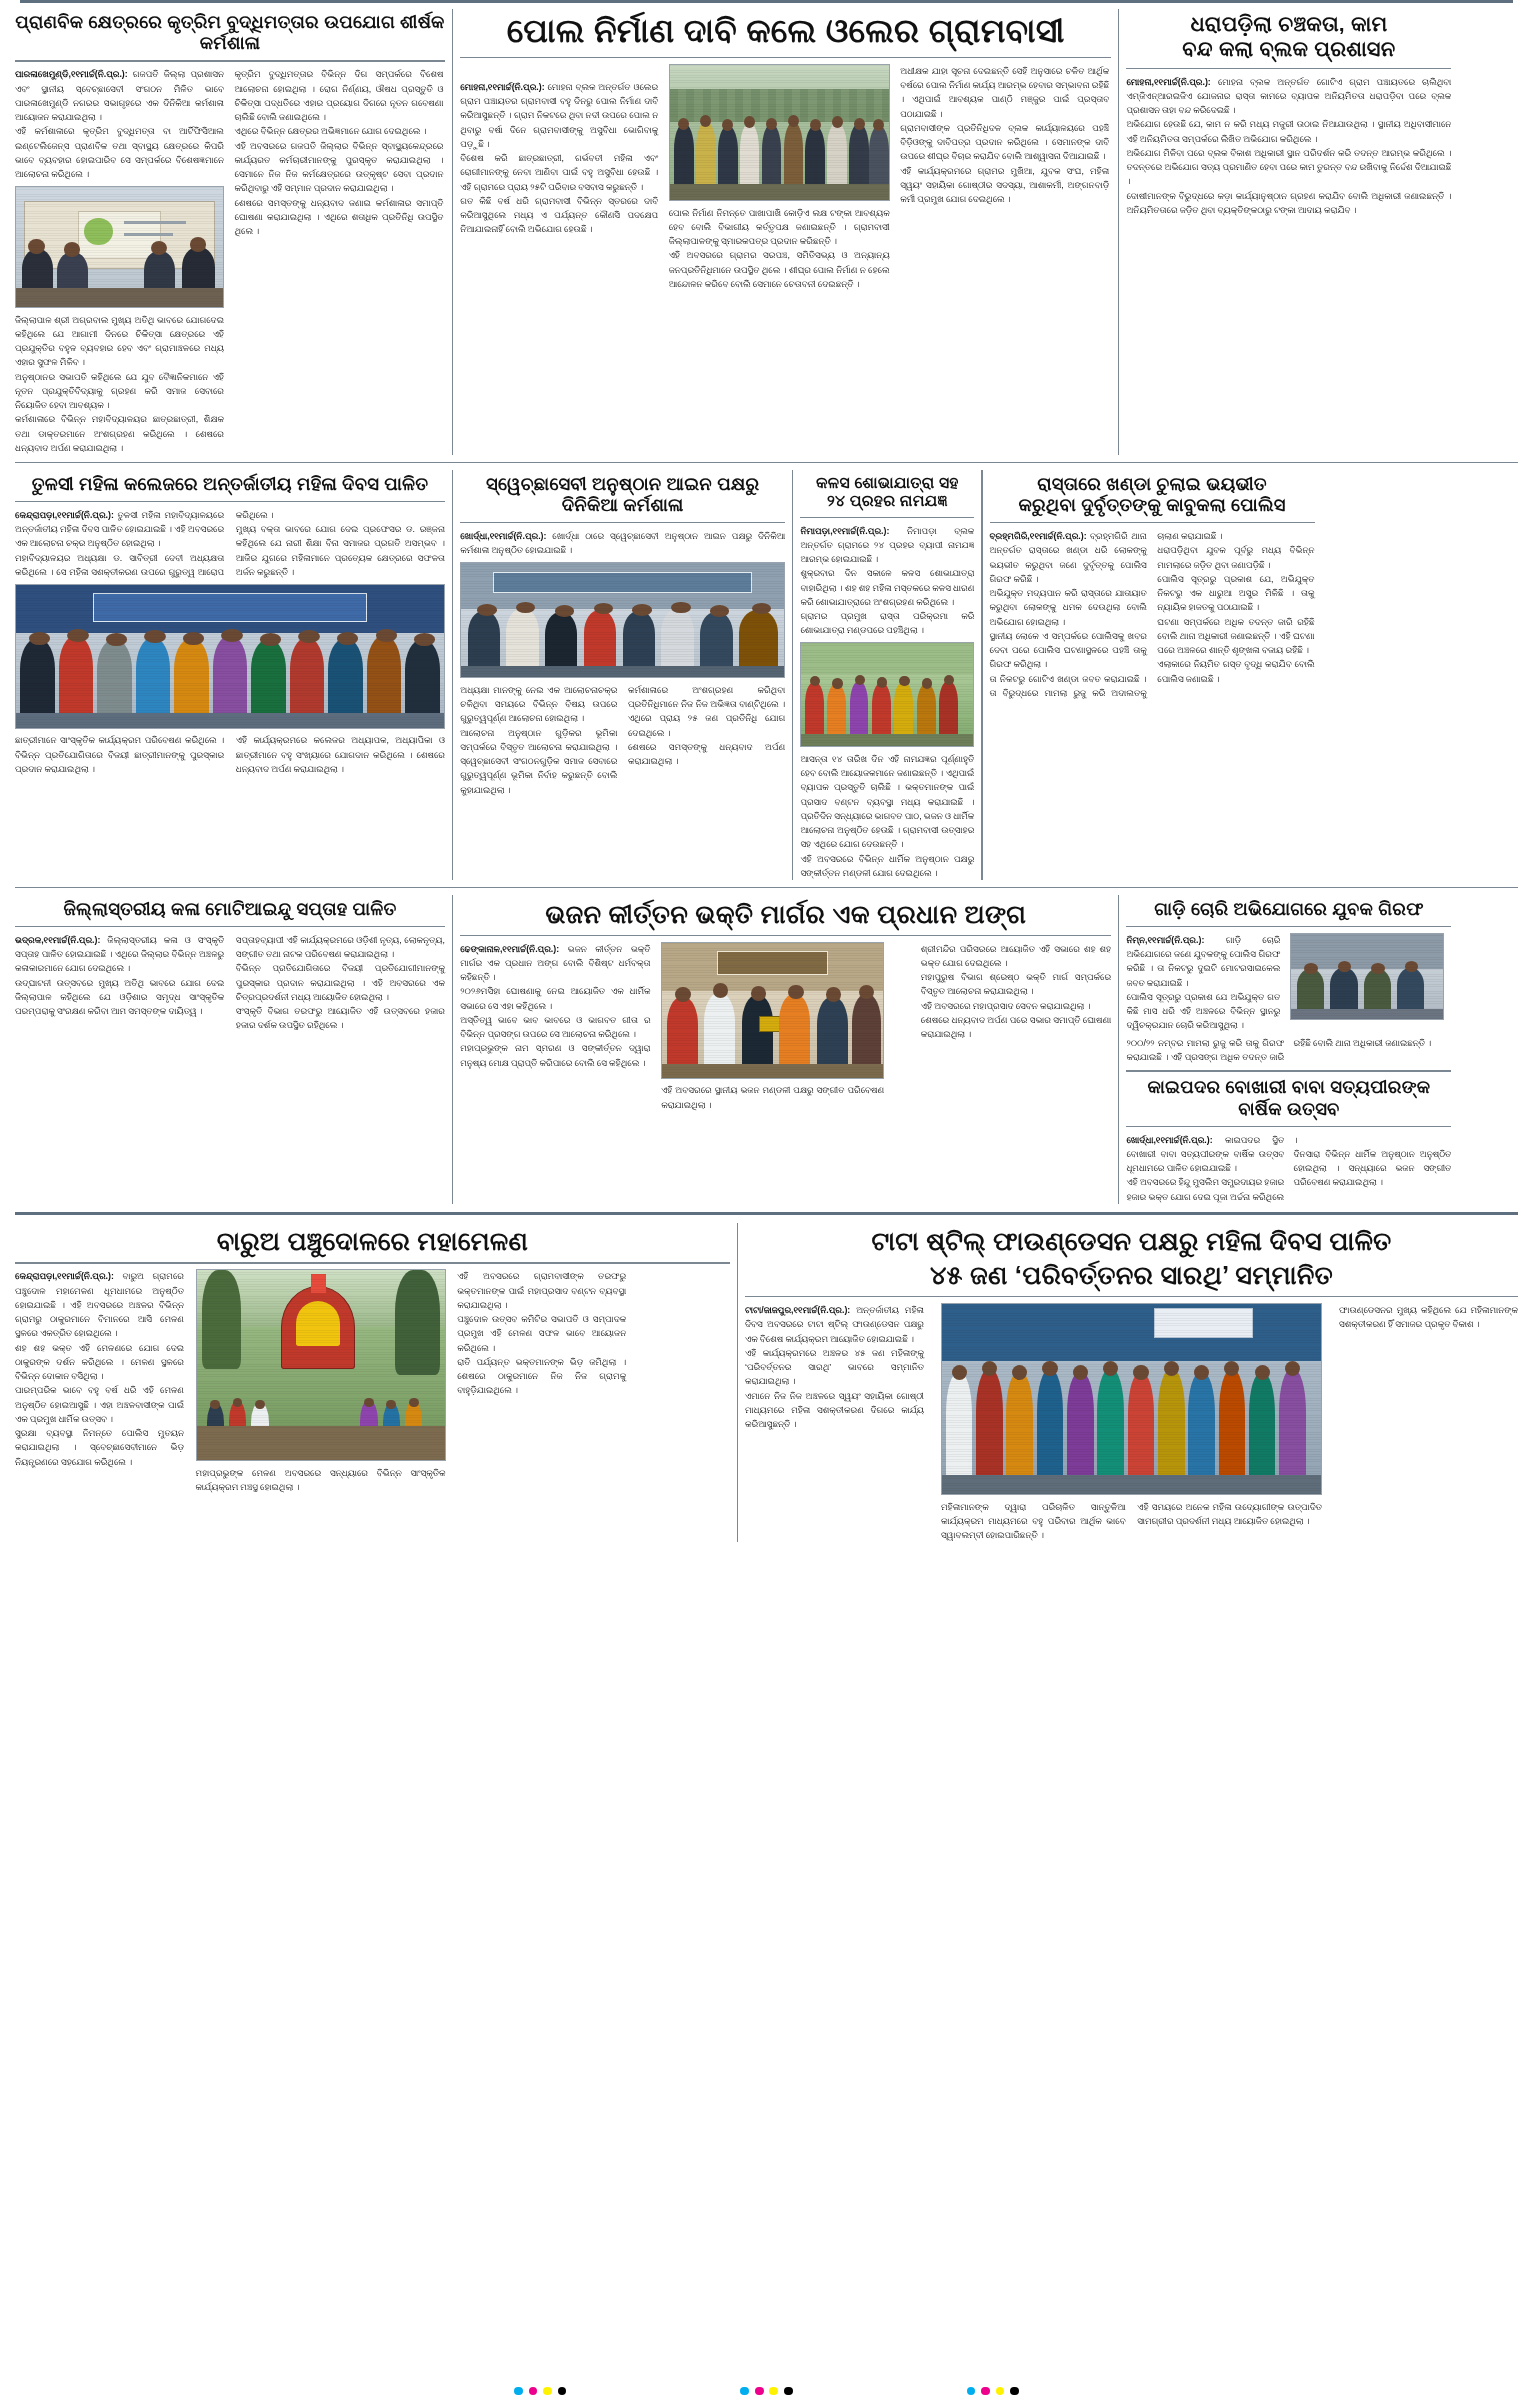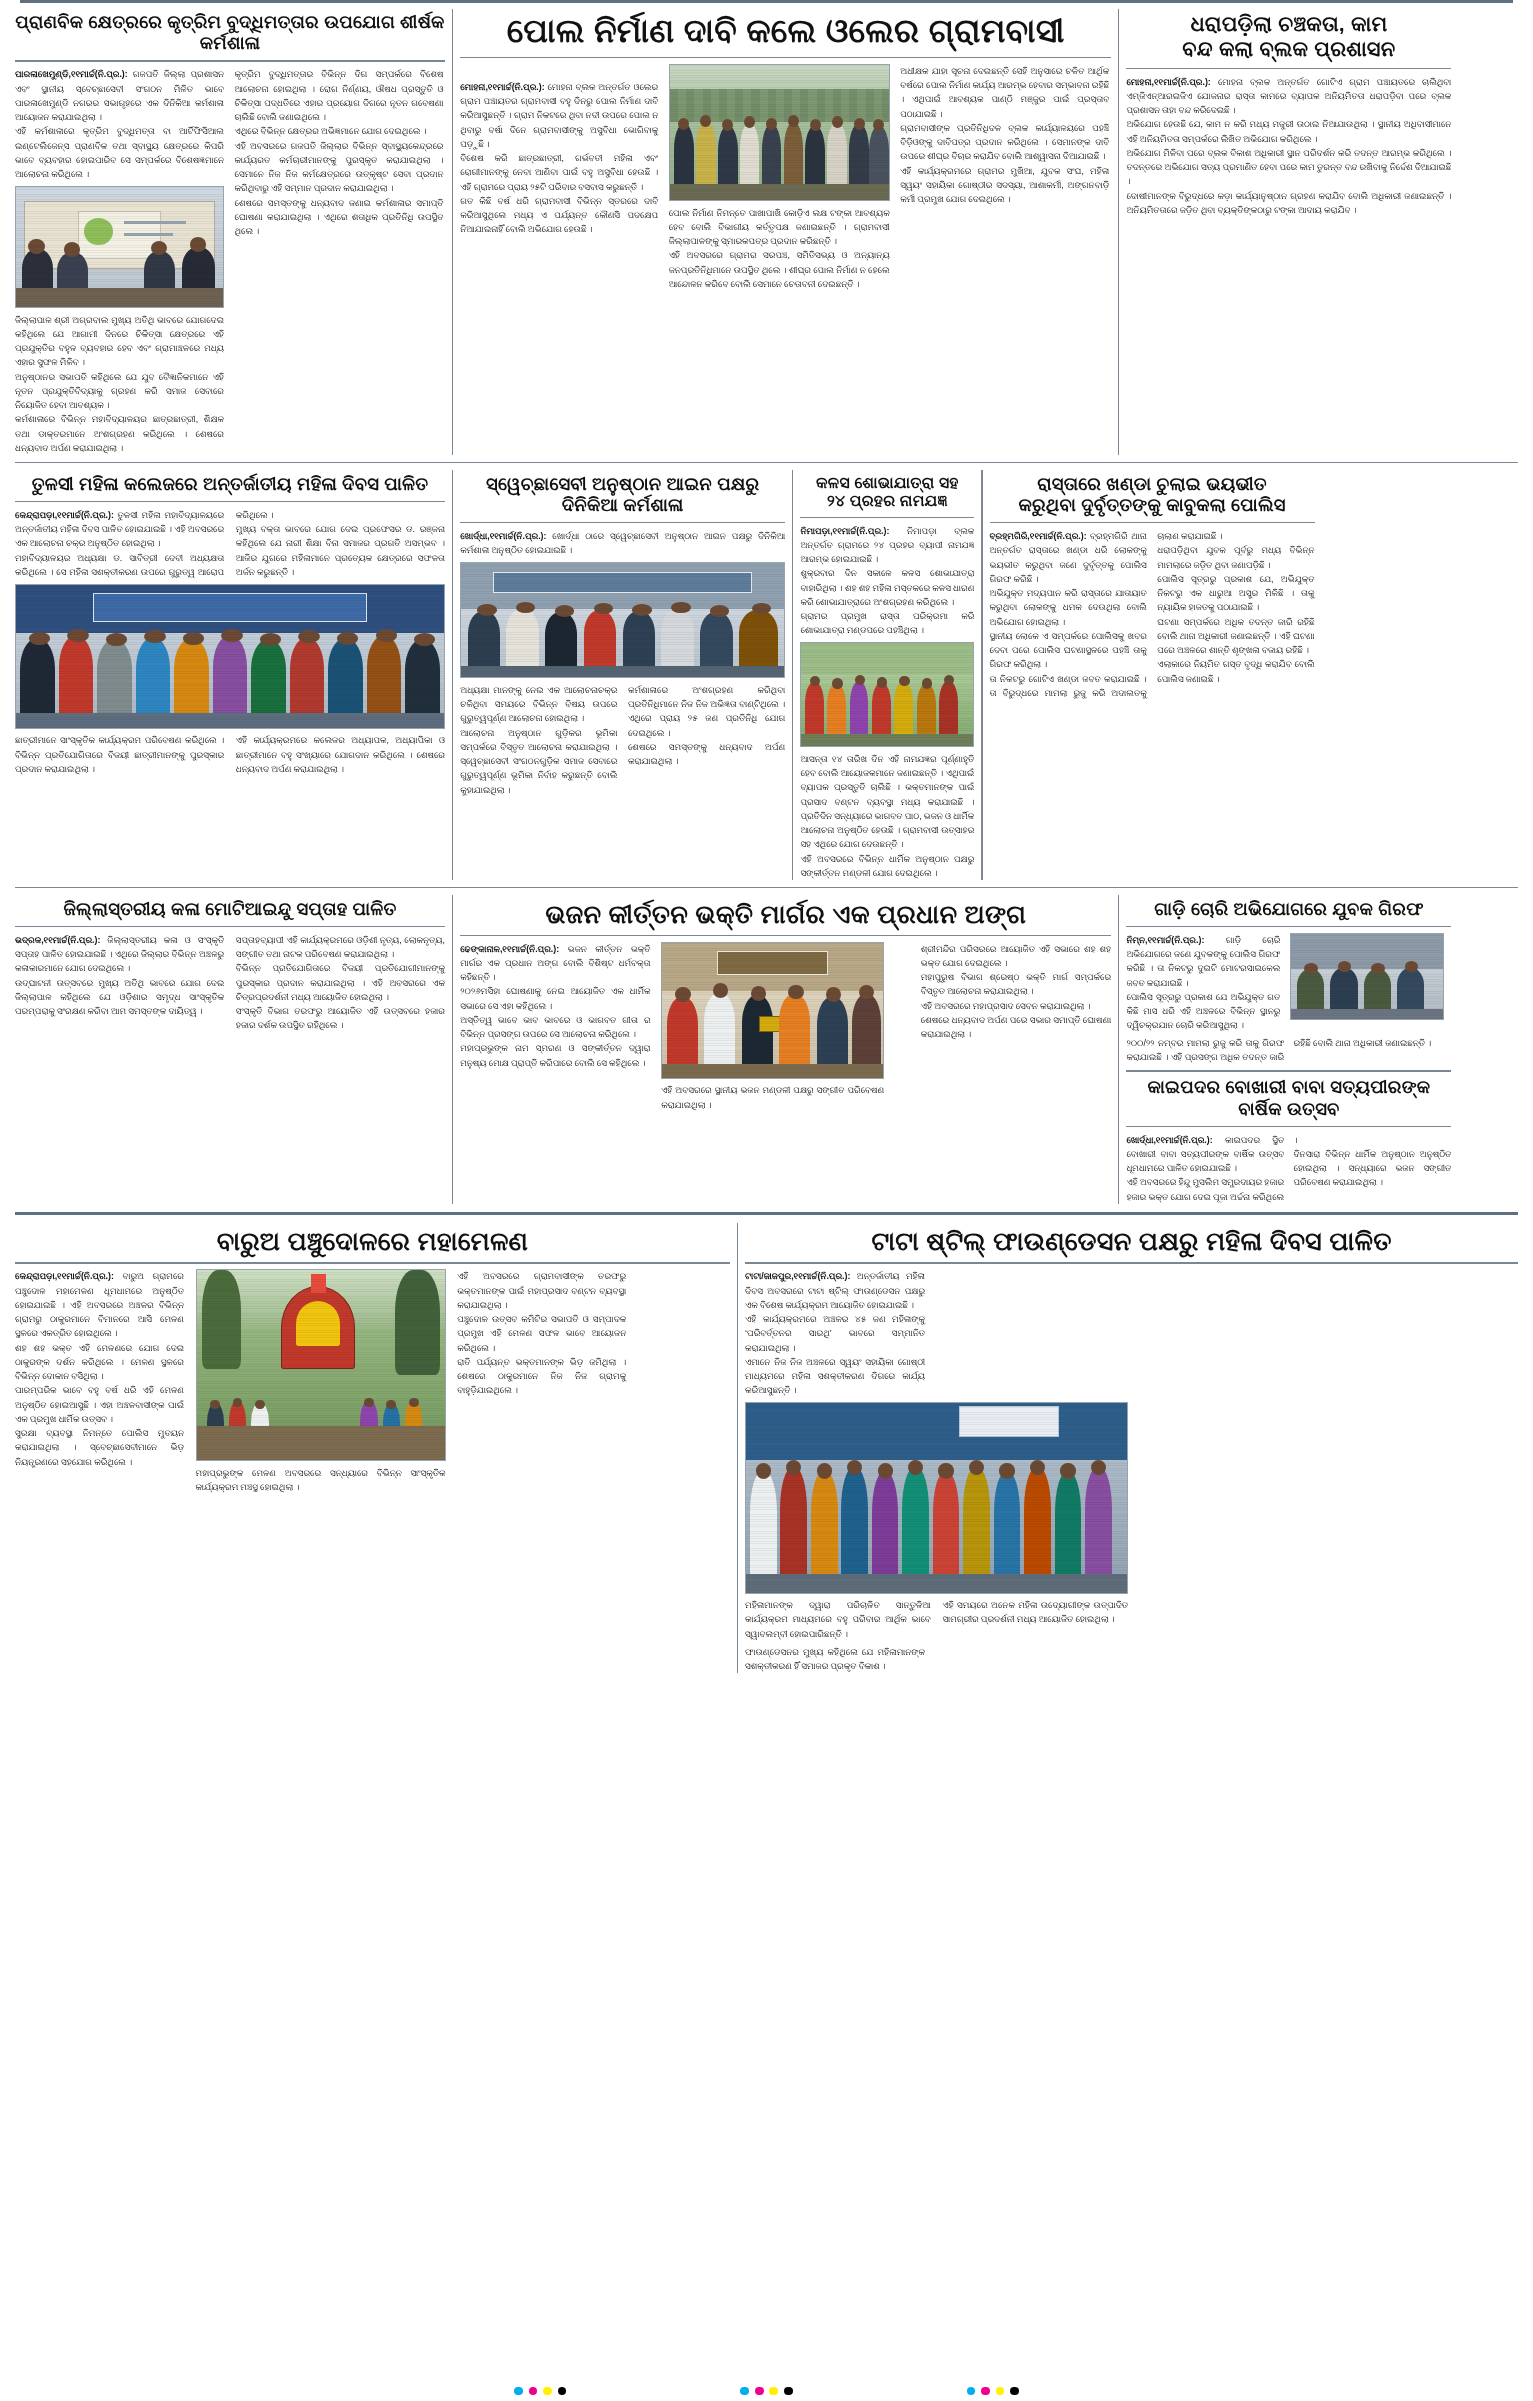--- a/index.html
+++ b/index.html
@@ -532,22 +532,23 @@
             <p>ରାତି ପର୍ଯ୍ୟନ୍ତ ଭକ୍ତମାନଙ୍କ ଭିଡ଼ ଜମିଥିଲା । ଶେଷରେ ଠାକୁରମାନେ ନିଜ ନିଜ ଗ୍ରାମକୁ ବାହୁଡ଼ିଯାଇଥିଲେ ।</p>
           </div>
         </div>
       </div>
     </div>
 
     <div class="vline"></div>
 
     <div style="width:773px;">
       <div class="hl hl-xl">ଟାଟା ଷ୍ଟିଲ୍ ଫାଉଣ୍ଡେସନ ପକ୍ଷରୁ ମହିଳା ଦିବସ ପାଳିତ</div>
-      <div class="hline"></div>
-      <div style="display:flex; gap:4px;flex-direction:column;">
+      <div class="hl hl-xl" style="margin-top:-2.3px;">୪୫ ଜଣ ‘ପରିବର୍ତ୍ତନର ସାରଥି’ ସମ୍ମାନିତ</div>
+      <div class="hline"></div>
+      <div style="display:flex; gap:17px;">
         <div style="width:180px;">
           <div class="bt">
             <p><span class="lead">ଟାଟା/ଜାଜପୁର,୧୧ମାର୍ଚ୍ଚ(ନି.ପ୍ର.):</span>
                <span>ଅନ୍ତର୍ଜାତୀୟ ମହିଳା ଦିବସ ଅବସରରେ ଟାଟା ଷ୍ଟିଲ୍ ଫାଉଣ୍ଡେସନ ପକ୍ଷରୁ ଏକ ବିଶେଷ କାର୍ଯ୍ୟକ୍ରମ ଆୟୋଜିତ ହୋଇଯାଇଛି ।</span></p>
             <p>ଏହି କାର୍ଯ୍ୟକ୍ରମରେ ଅଞ୍ଚଳର ୪୫ ଜଣ ମହିଳାଙ୍କୁ ‘ପରିବର୍ତ୍ତନର ସାରଥି’ ଭାବରେ ସମ୍ମାନିତ କରାଯାଇଥିଲା ।</p>
             <p>ଏମାନେ ନିଜ ନିଜ ଅଞ୍ଚଳରେ ସ୍ୱୟଂ ସହାୟିକା ଗୋଷ୍ଠୀ ମାଧ୍ୟମରେ ମହିଳା ସଶକ୍ତୀକରଣ ଦିଗରେ କାର୍ଯ୍ୟ କରିଆସୁଛନ୍ତି ।</p>
           </div>
         </div>
         <div style="width:383px;">
           <div class="photo grain" style="height:192px; margin-bottom:4.6px;">

